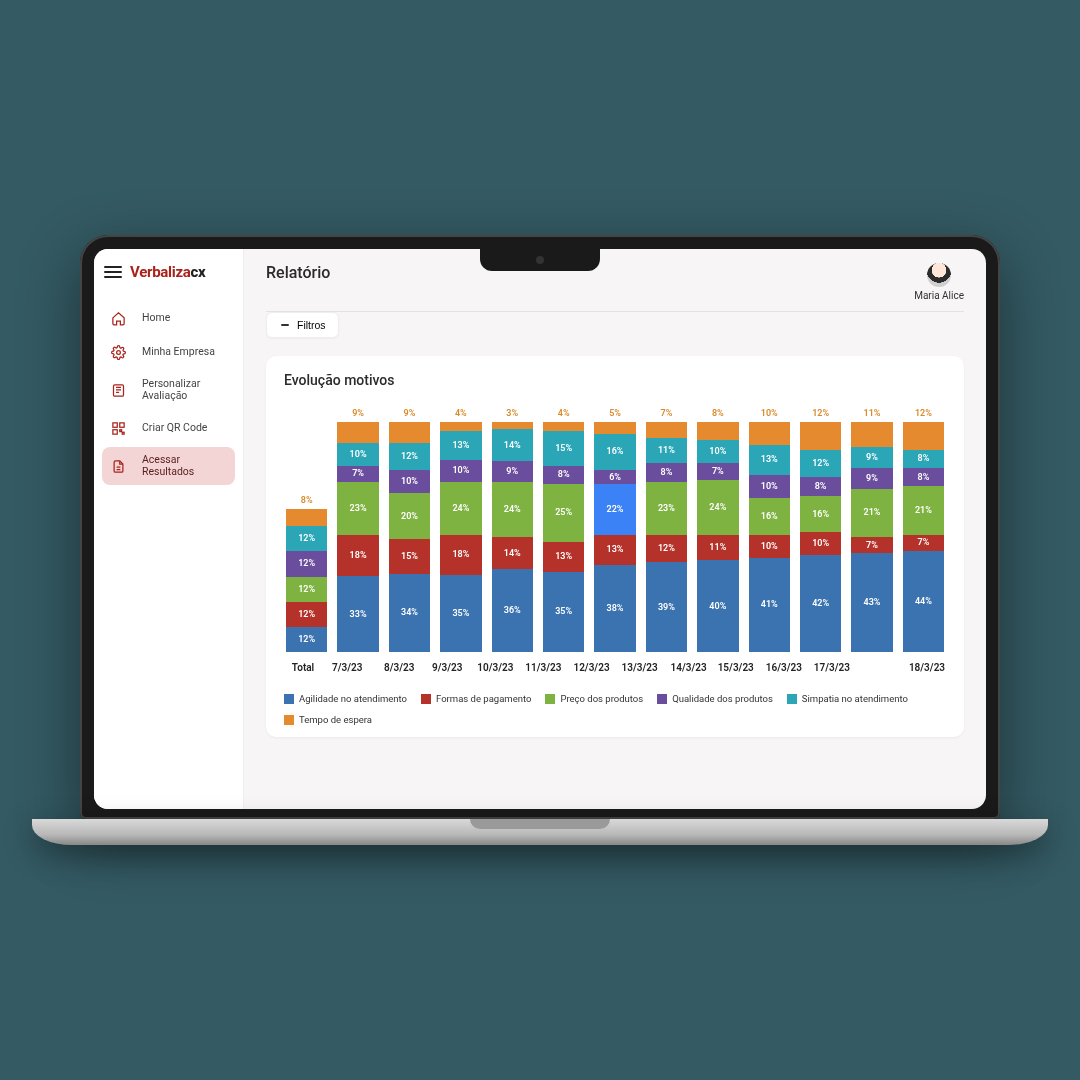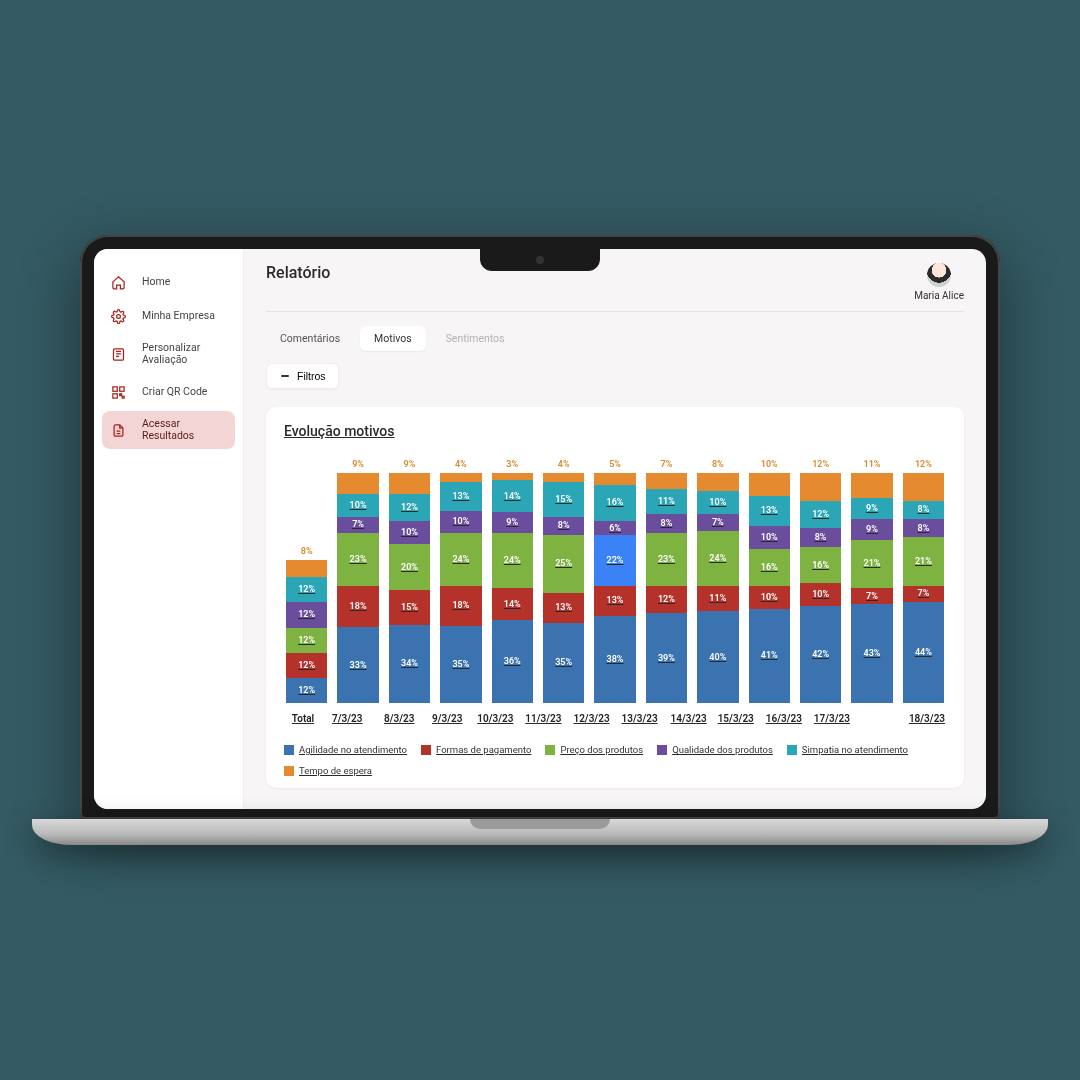--- a/index.html
+++ b/index.html
@@ -82,21 +82,21 @@
   .tab { padding:6px 14px; border-radius:6px; font-size:10.5px; color:#555; cursor:pointer;}
   .tab.active { background:#fff; color:#333; box-shadow:0 1px 2px rgba(0,0,0,.06);}
   .tab.muted { color:#b7b2b2; }
   .filter-btn { display:inline-flex; align-items:center; gap:6px; background:#fff; border:1px solid #eee; border-radius:6px; padding:6px 12px; font-size:10.5px; cursor:pointer; box-shadow:0 1px 2px rgba(0,0,0,.04);}
   .filter-ico { width:12px; height:10px; position:relative;}
   .filter-ico::before,.filter-ico::after,.filter-ico span{position:absolute;left:0;right:0;height:2px;background:#333;border-radius:1px;}
   .filter-ico::before{top:0;}
   .filter-ico span{top:4px;left:2px;right:2px;}
   .filter-ico::after{top:8px;left:4px;right:4px;}
 
-  .card { background:#fff; border-radius:10px; margin-top:18px; padding:16px 18px 10px; box-shadow:0 1px 3px rgba(0,0,0,.05);text-decoration:underline;}
+  .card { background:#fff; border-radius:10px; margin-top:18px; padding:16px 18px 10px; box-shadow:0 1px 3px rgba(0,0,0,.05);}
   .card-title { font-size:14px; font-weight:500; margin-bottom:14px; color:#2b2b2b;}
 
   .chart { display:flex; gap:10px; align-items:flex-end; height:250px; padding:0 2px;}
   .col { flex:1; display:flex; flex-direction:column; align-items:center; gap:8px;}
   .stack { width:100%; display:flex; flex-direction:column-reverse; position:relative;}
   .seg { width:100%; color:#fff; font-size:9px; font-weight:600; display:flex; align-items:center; justify-content:center; line-height:1; }
   .seg-top-label { position:absolute; top:-14px; left:0; right:0; text-align:center; color:#d98a2b; font-size:9px; font-weight:600;}
   .xlabel { font-size:10px; color:#222; font-weight:600; padding-top:6px;}
 
   .legend { display:flex; flex-wrap:wrap; gap:10px 14px; justify-content:flex-start; margin-top:14px; padding:6px 0 2px;}
@@ -107,20 +107,30 @@
 <body>
 
 <div class="laptop">
   <div class="laptop-screen-outer">
     <div class="laptop-notch"></div>
     <div class="laptop-screen">
 
       <div class="app">
 
         <aside class="sidebar">
+          <div class="brand">
+            <div class="hamburger">
+                <span></span>
+                <span></span>
+                <span></span>
+              </div>
+            <div class="logo">
+              <span class="v">Verbaliza</span><span class="cx">cx</span>
+            </div>
+          </div>
           <nav class="nav" id="nav">
               <div class="nav-item">
                 <span class="ico">
                   <svg viewBox="0 0 24 24" width="15" height="15" fill="none" stroke="currentColor" stroke-width="2">
                     <path d="M3 11l9-8 9 8v9a2 2 0 0 1-2 2h-4v-6h-6v6H5a2 2 0 0 1-2-2z"></path>
                   </svg>
                 </span>
                 <span class="lbl">Home</span>
               </div>
               <div class="nav-item">
@@ -168,25 +178,20 @@
 
         <main class="main">
           <div class="topbar">
             <h1 class="page-title">Relatório</h1>
             <div class="user">
               <div class="avatar"></div>
               <div>Maria Alice</div>
             </div>
           </div>
 
-          <div class="tabs" id="tabs">
-              <div class="tab">Comentários</div>
-              <div class="tab active">Motivos</div>
-              <div class="tab muted">Sentimentos</div>
-            </div>
 
           <button class="filter-btn">
             <span class="filter-ico">
                 <span></span>
               </span>
             <span>Filtros</span>
           </button>
 
           <section class="card">
             <div class="card-title">Evolução motivos</div>

